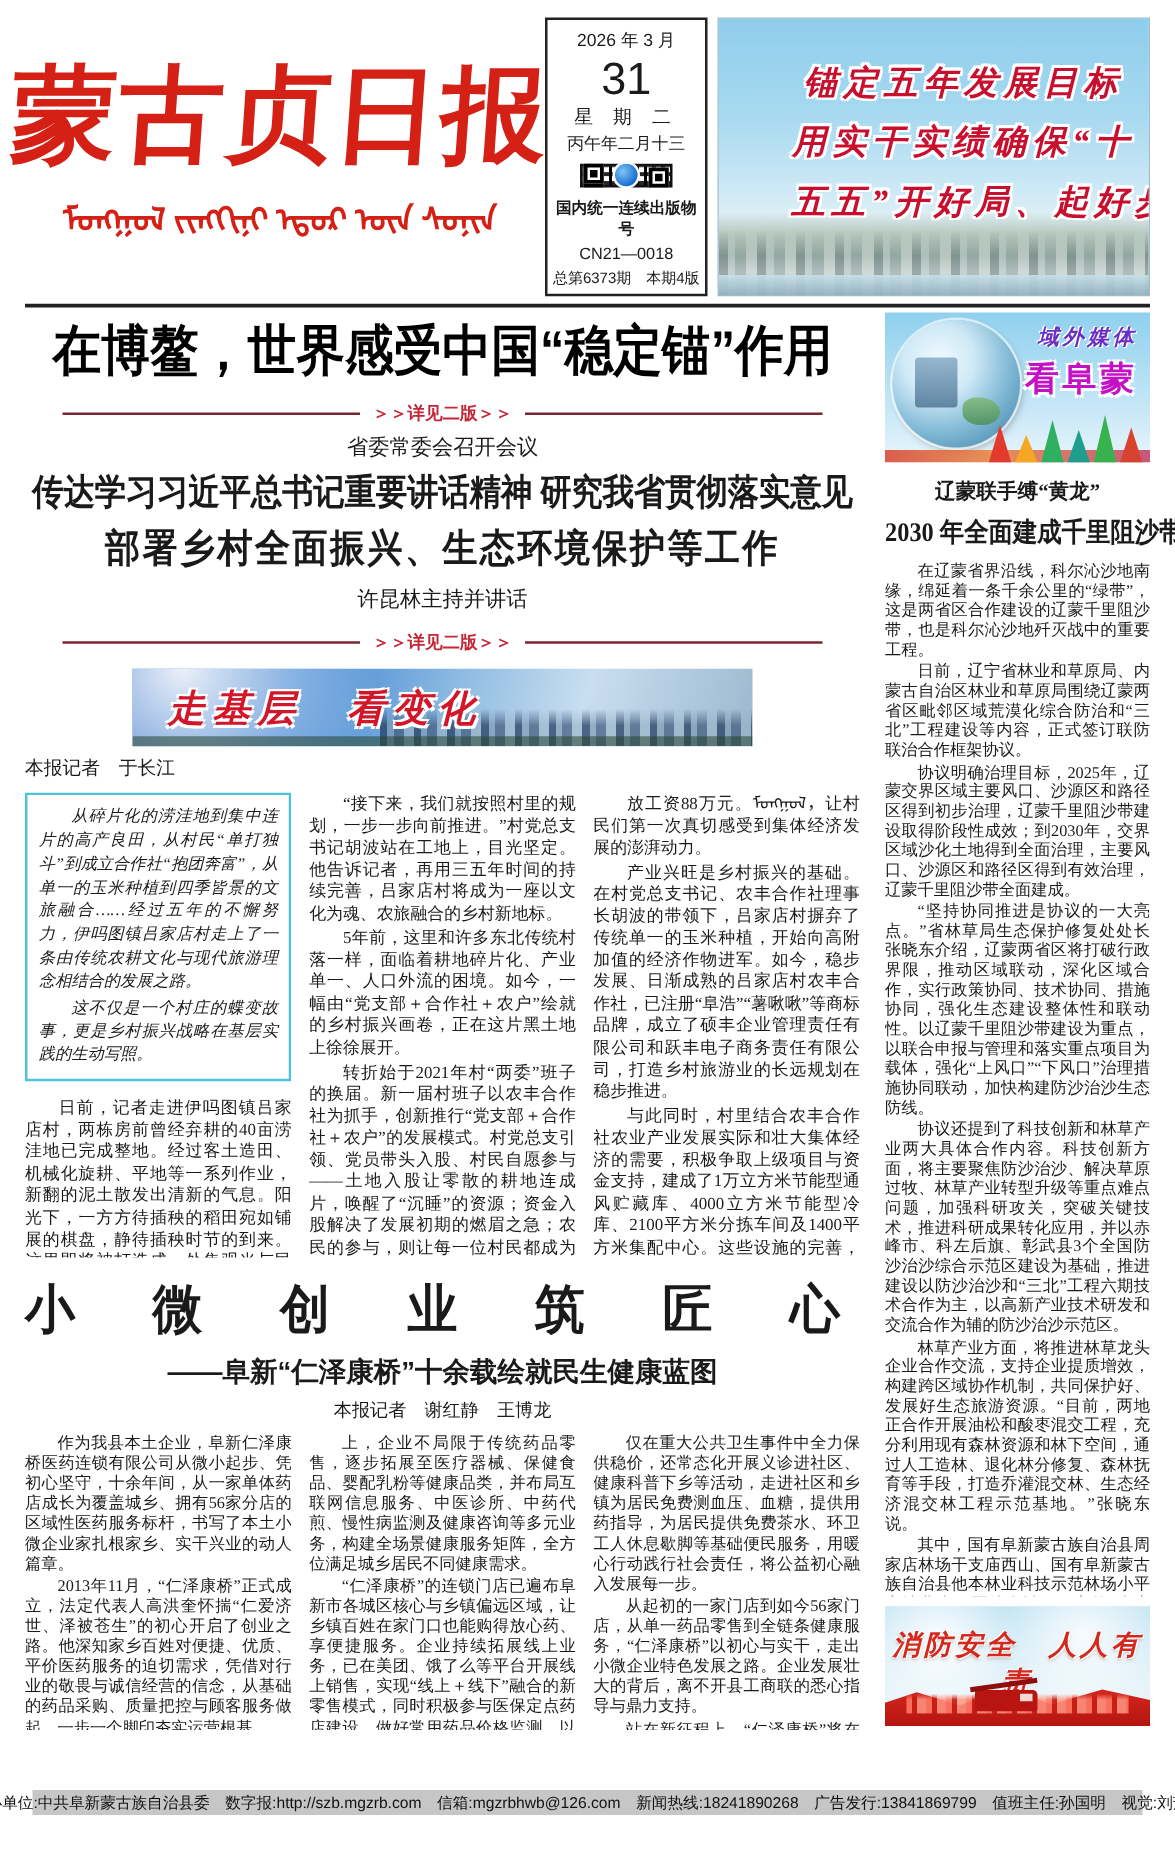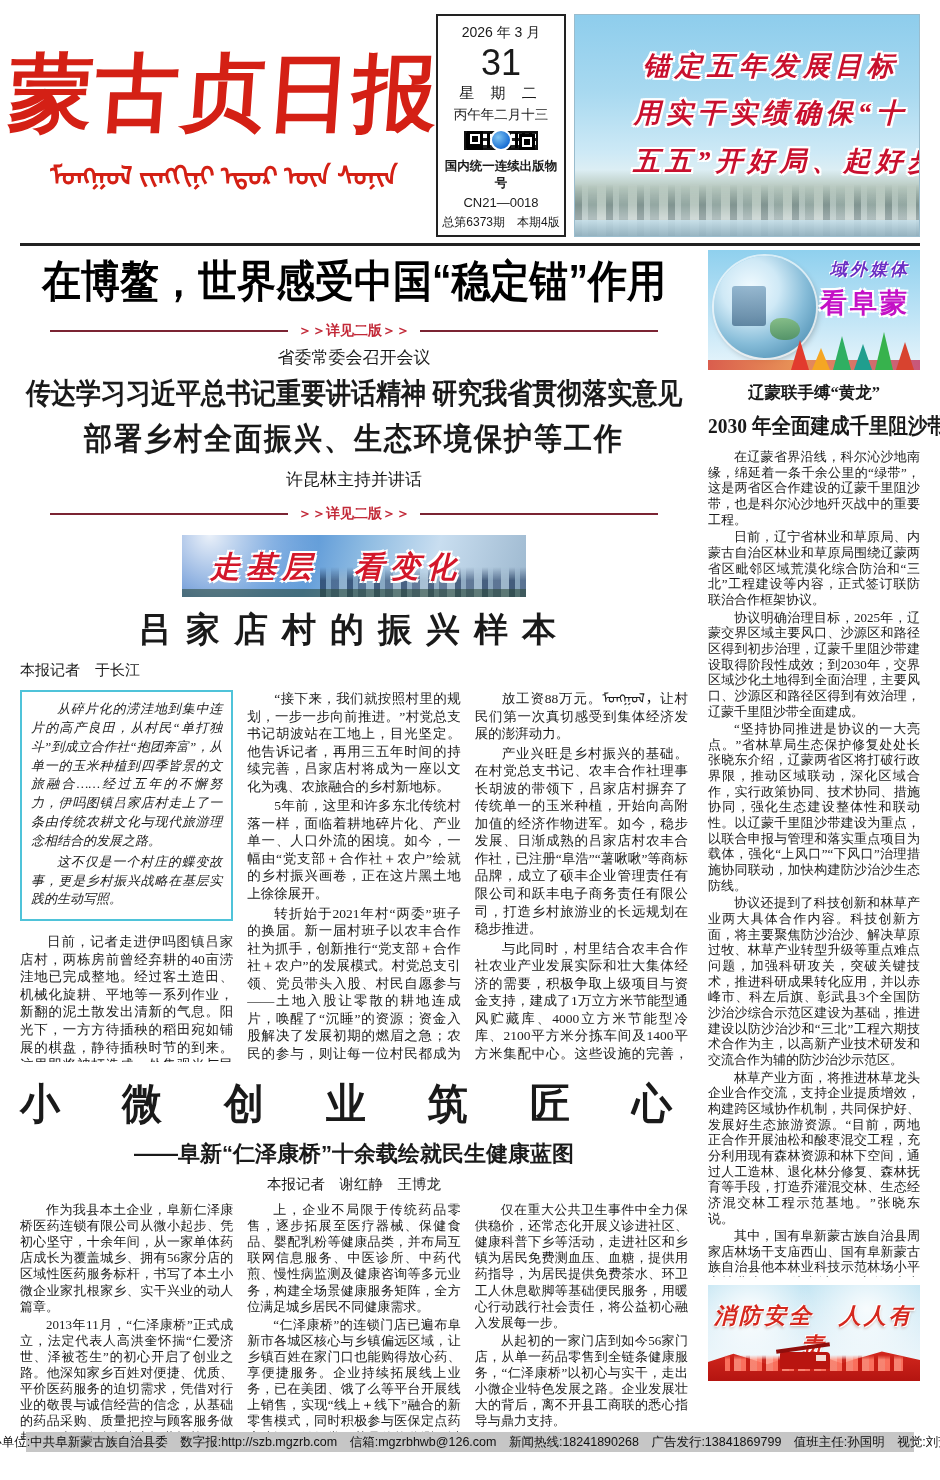--- a/index.html
+++ b/index.html
@@ -58,21 +58,21 @@
   .see-more .rule { flex:1; height:2px; background:#7b2433; }
   .see-more .sm-text { color:#c22837; font-size:14px; font-weight:bold; font-family:"Liberation Sans",sans-serif; white-space:nowrap; }
 
   
   .kicker { text-align:center; font-size:17px; margin-top:6px; font-family:"Liberation Sans",sans-serif; }
   .meeting-h1 { text-align:center; font-size:25px; font-weight:900; white-space:nowrap; margin-top:8px; transform:scaleY(1.15); }
   .meeting-h2 { text-align:center; font-size:28px; font-weight:900; letter-spacing:2px; white-space:nowrap; margin-top:10px; transform:scaleY(1.1); }
   .presider { text-align:center; font-size:17px; margin-top:10px; font-family:Liberation Mono, monospace; }
 
   
-  .feature-banner { position:relative; width:344px; height:62px; margin:12px auto 6px; overflow:hidden;
+  .feature-banner { position:relative; width:496px; height:62px; margin:12px auto 6px; overflow:hidden;
       background:
         radial-gradient(circle at 8% 0%, rgba(255,255,255,.9), transparent 34%),
         linear-gradient(105deg, #1d5fc0 0%, #3f84d2 26%, #8fbce2 52%, #c9def0 72%, #9db8cf 100%); }
   .feature-banner::before { content:""; position:absolute; left:40%; right:0; bottom:0; height:30px;
       background:repeating-linear-gradient(90deg, rgba(35,60,95,.75) 0 6px, rgba(120,150,175,.65) 6px 11px, rgba(60,85,120,.7) 11px 19px, rgba(150,175,195,.6) 19px 27px);
       -webkit-mask-image:linear-gradient(180deg, transparent 0, #000 45%); mask-image:linear-gradient(180deg, transparent 0, #000 45%); }
   .feature-banner::after { content:""; position:absolute; left:0; right:0; bottom:0; height:8px; background:rgba(40,70,50,.55); }
   .fb-text { position:relative; z-index:2; padding:12px 0 0 28px; font-size:30px; font-weight:900; color:#d3172a; letter-spacing:6px;
       font-family:"Liberation Serif",serif; font-style:italic;
       text-shadow:-2px -2px 0 #fff, 2px -2px 0 #fff, -2px 2px 0 #fff, 2px 2px 0 #fff; }
@@ -203,21 +203,20 @@
           <span class="rule"></span>
           <span class="sm-text">＞＞详见二版＞＞</span>
           <span class="rule"></span>
         </div>
       </section>
 
       <section>
         <div class="feature-banner">
           <div class="fb-text">走基层　看变化</div>
         </div>
-        <h2 class="village-headline">吕家店村的振兴样本</h2>
         <div class="byline">本报记者　于长江</div>
 
         <div class="cols3 village-cols">
           <div class="col">
             <div class="intro-box">
               <p class="p">从碎片化的涝洼地到集中连片的高产良田，从村民“单打独斗”到成立合作社“抱团奔富”，从单一的玉米种植到四季皆景的文旅融合……经过五年的不懈努力，伊吗图镇吕家店村走上了一条由传统农耕文化与现代旅游理念相结合的发展之路。</p>
               <p class="p">这不仅是一个村庄的蝶变故事，更是乡村振兴战略在基层实践的生动写照。</p>
             </div>
             <p class="p">日前，记者走进伊吗图镇吕家店村，两栋房前曾经弃耕的40亩涝洼地已完成整地。经过客土造田、机械化旋耕、平地等一系列作业，新翻的泥土散发出清新的气息。阳光下，一方方待插秧的稻田宛如铺展的棋盘，静待插秧时节的到来。这里即将被打造成一处集观光与民族特色于一体的旅游打卡地，与此同时，一处露营地也正加紧施工。</p>
           </div>

